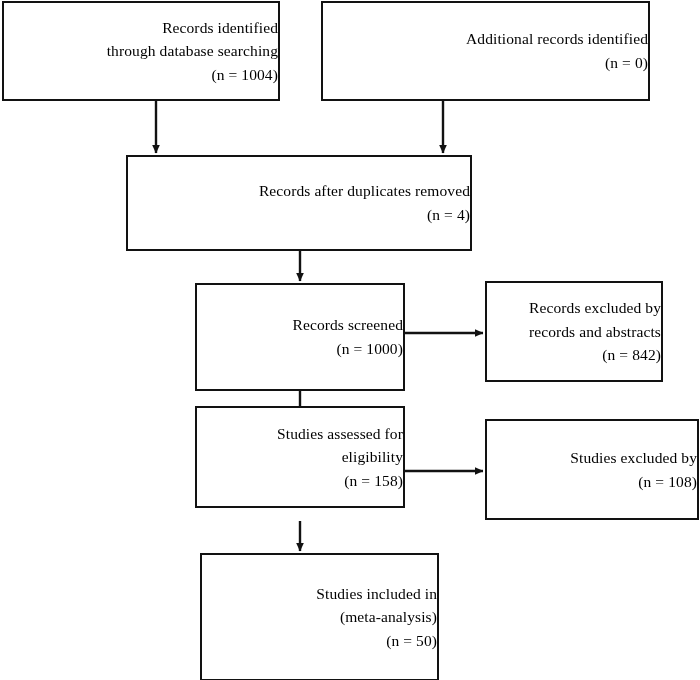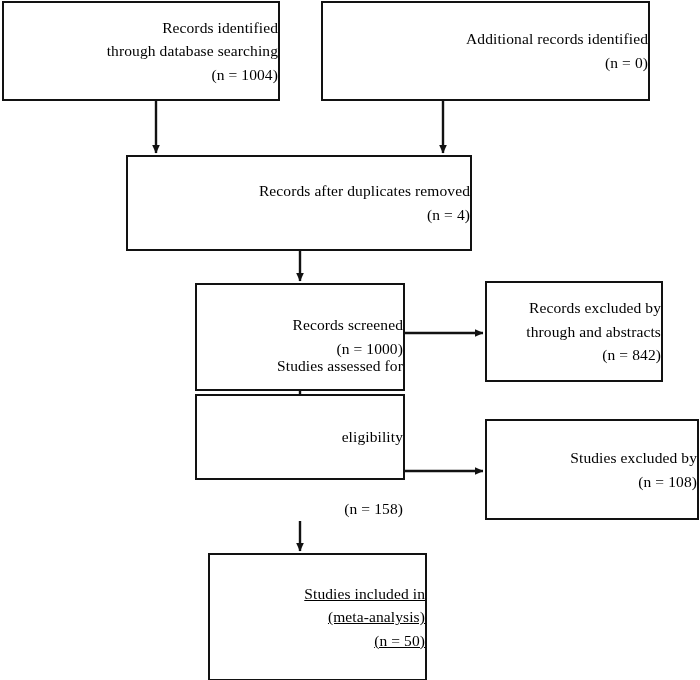--- a/index.html
+++ b/index.html
@@ -44,23 +44,23 @@
     line-height: 1.52;
     white-space: nowrap;
     letter-spacing: 0.1px;
   }
   
   #box-identified      { left: 2px;   top: 1px;   width: 278px; height: 100px; }
   #box-additional      { left: 321px; top: 1px;   width: 329px; height: 100px; }
   #box-duplicates      { left: 126px; top: 155px; width: 346px; height: 96px;  }
   #box-screened        { left: 195px; top: 283px; width: 210px; height: 108px; }
   #box-excluded-titles { left: 485px; top: 281px; width: 178px; height: 101px; }
-  #box-eligibility     { left: 195px; top: 394px; width: 210px; height: 86px; gap: 48px; }
+  #box-eligibility     { left: 195px; top: 406px; width: 210px; height: 102px; }
   #box-excluded-data   { left: 485px; top: 419px; width: 214px; height: 101px; padding-left: 45px; }
-  #box-included        { left: 208px; top: 553px; width: 219px; height: 128px; text-decoration: underline; }
+  #box-included        { left: 200px; top: 553px; width: 239px; height: 128px; }
 </style>
 </head>
 <body>
 
 <div id="prisma-canvas">
 
   <svg id="prisma-svg" viewBox="0 0 700 680" xmlns="http://www.w3.org/2000/svg">
     <defs>
       <marker id="arrowhead" markerWidth="9" markerHeight="9" refX="8.2" refY="4.5" orient="auto" markerUnits="userSpaceOnUse">
         <path d="M0,0.6 L8.6,4.5 L0,8.4 z" fill="#121212"></path>
@@ -112,21 +112,21 @@
     <span class="line">(n = 4)</span>
   </div>
 
   <div class="flow-box" id="box-screened">
     <span class="line">Records screened</span>
     <span class="line">(n = 1000)</span>
   </div>
 
   <div class="flow-box" id="box-excluded-titles">
     <span class="line">Records excluded by</span>
-    <span class="line">through and abstracts</span>
+    <span class="line">records and abstracts</span>
     <span class="line">(n = 842)</span>
   </div>
 
   <div class="flow-box" id="box-eligibility">
     <span class="line">Studies assessed for</span>
     <span class="line">eligibility</span>
     <span class="line">(n = 158)</span>
   </div>
 
   <div class="flow-box" id="box-excluded-data">

